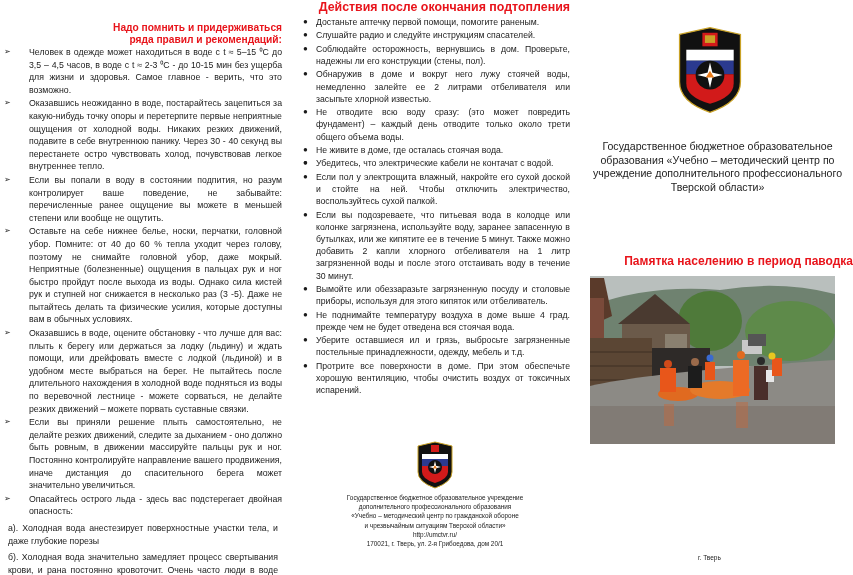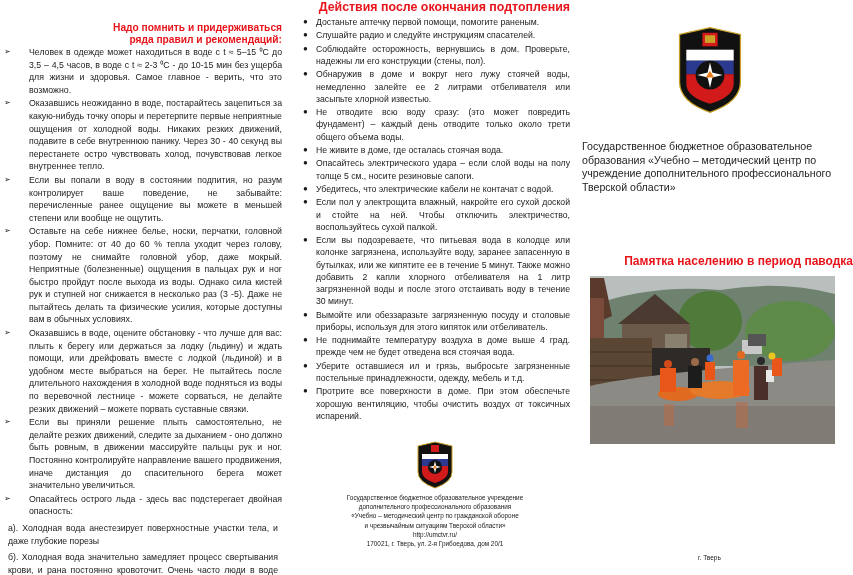--- a/index.html
+++ b/index.html
@@ -22,21 +22,21 @@
 
   ul.dot { list-style: none; margin: 0; padding: 0; }
   ul.dot li { position: relative; padding-left: 16px; font-size: 8.7px; line-height: 12.2px;
               text-align: justify; margin-bottom: 1.2px; }
   ul.dot li .mk { position: absolute; left: 3px; top: 0; font-size: 8px; }
   #col2-emblem { position: absolute; left: 115px; top: 441px; }
   #col2-footer { position: absolute; left: 0; top: 493px; width: 270px; text-align: center;
                  font-size: 6.4px; line-height: 9.2px; }
 
   #col3-emblem { position: absolute; left: 94px; top: 26px; }
-  #col3-org { position: absolute; left: 0; top: 140px; width: 271px; text-align: left;
+  #col3-org { position: absolute; left: 0; top: 140px; width: 271px; text-align: center;
               font-size: 10.6px; line-height: 13.5px; color: #222; }
   #col3-title { position: absolute; left: 0; top: 254px; width: 271px; font-size: 12px; }
   #photo { position: absolute; left: 8px; top: 276px; width: 245px; height: 168px; overflow: hidden; }
   #city { position: absolute; left: 116px; top: 554px; font-size: 6.5px; }
 </style>
 </head>
 <body>
 
 <div class="col" id="col1">
   <div class="red-title">
@@ -59,21 +59,21 @@
 
 <div class="col" id="col2" style="height:575px;">
   <div class="red-title">Действия после окончания подтопления</div>
   <ul class="dot">
     <li><span class="mk">●</span><span>Достаньте аптечку первой помощи, помогите раненым.</span></li>
     <li><span class="mk">●</span><span>Слушайте радио и следуйте инструкциям спасателей.</span></li>
     <li><span class="mk">●</span><span>Соблюдайте осторожность, вернувшись в дом. Проверьте, надежны ли его конструкции (стены, пол).</span></li>
     <li><span class="mk">●</span><span>Обнаружив в доме и вокруг него лужу стоячей воды, немедленно залейте ее 2 литрами отбеливателя или засыпьте хлорной известью.</span></li>
     <li><span class="mk">●</span><span>Не отводите всю воду сразу: (это может повредить фундамент) – каждый день отводите только около трети общего объема воды.</span></li>
     <li><span class="mk">●</span><span>Не живите в доме, где осталась стоячая вода.</span></li>
-    <li><span class="mk">●</span><span>Опасайтесь электрического удара – если слой воды на полу толще 5 см., носите резиновые сапоги.</span></li>
+    <li><span class="mk">●</span></li>
     <li><span class="mk">●</span><span>Убедитесь, что электрические кабели не контачат с водой.</span></li>
     <li><span class="mk">●</span><span>Если пол у электрощита влажный, накройте его сухой доской и стойте на ней. Чтобы отключить электричество, воспользуйтесь сухой палкой.</span></li>
     <li><span class="mk">●</span><span>Если вы подозреваете, что питьевая вода в колодце или колонке загрязнена, используйте воду, заранее запасенную в бутылках, или же кипятите ее в течение 5 минут. Также можно добавить 2 капли хлорного отбеливателя на 1 литр загрязненной воды и после этого отстаивать воду в течение 30 минут.</span></li>
     <li><span class="mk">●</span><span>Вымойте или обеззаразьте загрязненную посуду и столовые приборы, используя для этого кипяток или отбеливатель.</span></li>
     <li><span class="mk">●</span><span>Не поднимайте температуру воздуха в доме выше 4 град. прежде чем не будет отведена вся стоячая вода.</span></li>
     <li><span class="mk">●</span><span>Уберите оставшиеся ил и грязь, выбросьте загрязненные постельные принадлежности, одежду, мебель и т.д.</span></li>
     <li><span class="mk">●</span><span>Протрите все поверхности в доме. При этом обеспечьте хорошую вентиляцию, чтобы очистить воздух от токсичных испарений.</span></li>
   </ul>
 
   <div id="col2-emblem">

